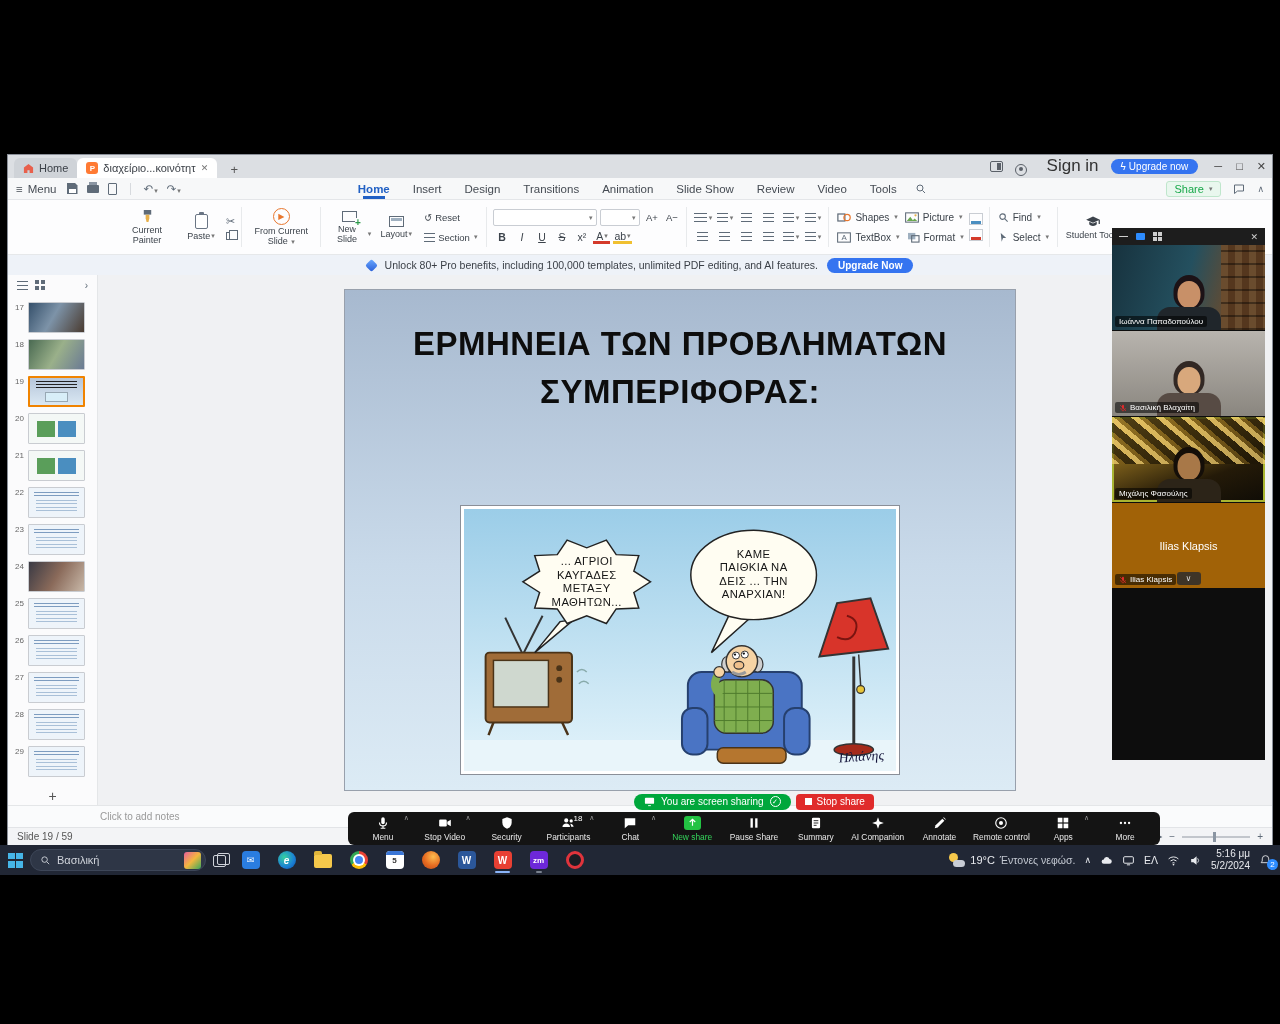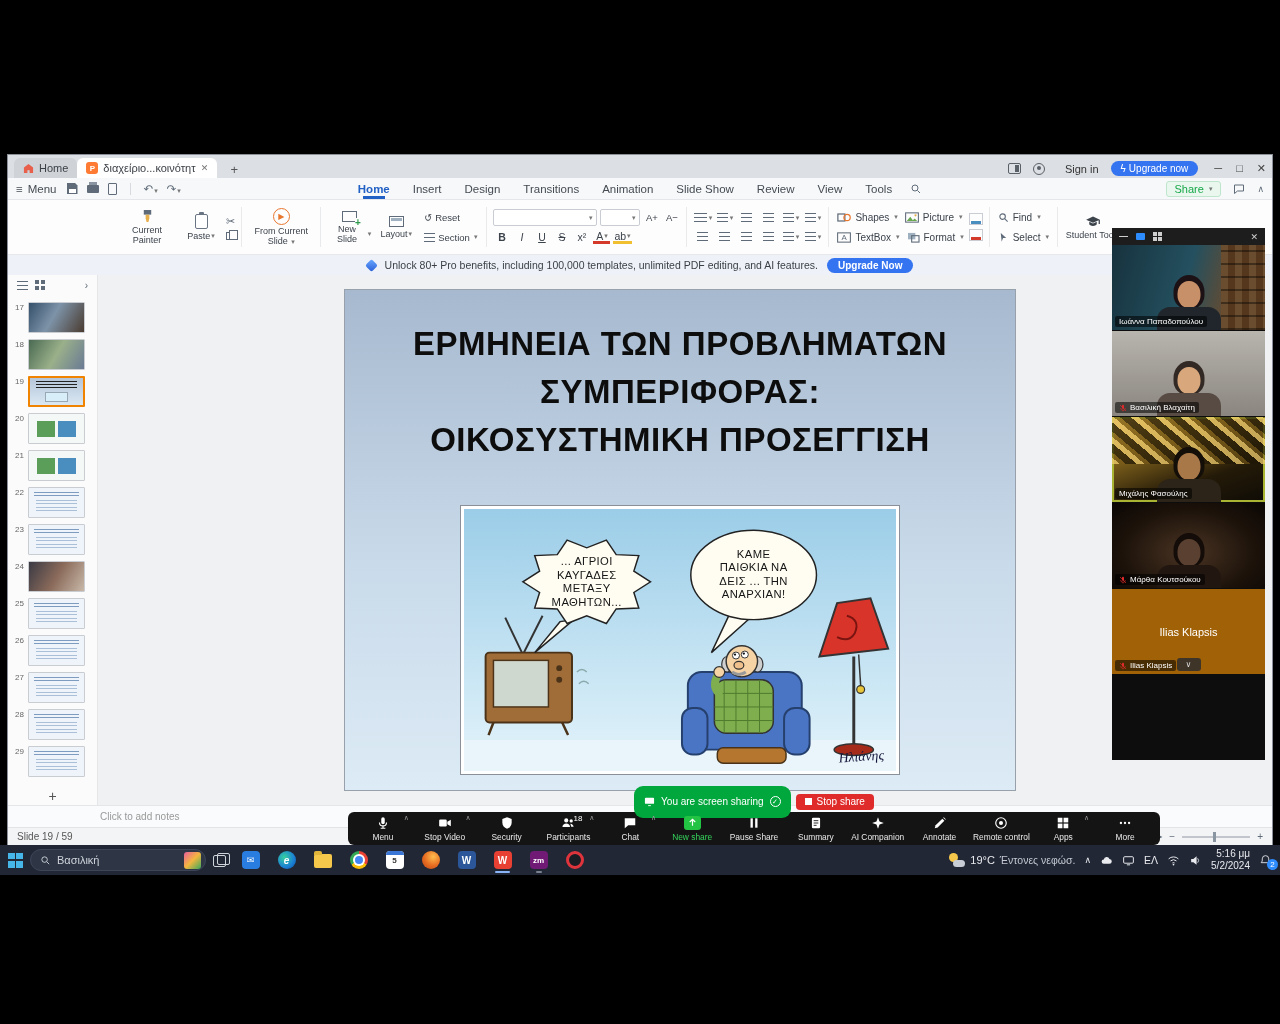--- a/index.html
+++ b/index.html
@@ -15,21 +15,21 @@
   .tab.home{background:#cfd3d8}
   .tab.doc{background:#fff;width:140px;justify-content:flex-start}
   .tab .tlabel{white-space:nowrap;overflow:hidden}
   .picon{width:12px;height:12px;background:#ff7a33;border-radius:3px;color:#fff;font-size:8px;font-weight:bold;display:flex;align-items:center;justify-content:center;flex:none}
   .homeicon svg{width:11px;height:11px;display:block}
   .tabclose{margin-left:auto;font-size:9px;color:#777}
   .newtab{width:18px;height:18px;display:flex;align-items:center;justify-content:center;color:#555;font-size:13px;margin-left:8px}
   .tb-right{margin-left:auto;display:flex;align-items:center;gap:12px;padding-bottom:2px}
   .panel-ic{width:13px;height:11px;border:1.2px solid #5a6068;border-radius:2px;position:relative}
   .panel-ic::before{content:"";position:absolute;top:1px;bottom:1px;right:1px;width:4px;background:#5a6068}
-  .signin{display:flex;align-items:center;gap:20px;font-size:11px;color:#333}
+  .signin{display:flex;align-items:flex-end;gap:20px;font-size:17px;color:#333}
   .usr-ic{width:12px;height:12px;border-radius:50%;border:1.2px solid #5a6068;position:relative}
   .usr-ic::before{content:"";position:absolute;left:3px;top:2px;width:4px;height:4px;border-radius:50%;background:#5a6068}
   .upgr{background:#3574f0;color:#fff;font-size:10px;border-radius:10px;padding:2px 10px;display:flex;align-items:center;gap:3px}
   .winctl{display:flex;gap:14px;font-size:11px;color:#444;margin-left:4px}
 
   
   .menubar{height:22px;background:#f7f8f9;border-bottom:1px solid #e4e6e9;display:flex;align-items:center;padding:0 8px;font-size:11.5px;color:#454b53;flex:none}
   .menu-btn{display:flex;align-items:center;gap:5px;margin-right:10px}
   .qicons{display:flex;align-items:center;gap:9px;color:#5f6b78}
   .sep{width:1px;height:12px;background:#d7dade;margin:0 4px}
@@ -121,21 +121,21 @@
   .notes{height:22px;background:#fafbfc;border-top:1px solid #e4e6e8;display:flex;align-items:center;padding-left:92px;font-size:10px;color:#999;flex:none}
   .status{height:18px;background:#f3f4f6;border-top:1px solid #e2e4e7;display:flex;align-items:center;font-size:10px;color:#555;padding:0 9px;flex:none}
   .st-right{margin-left:auto;display:flex;align-items:center;gap:7px;color:#5f6b78}
   .ic-view{width:10px;height:8px;border:1.2px solid #5f6b78}
   .slider{width:68px;height:2px;background:#c2c6cc;position:relative}
   .slider .knob{position:absolute;left:46%;top:-4px;width:3px;height:10px;background:#8a95a2}
 
   
   .share-float{position:absolute;left:348px;top:793px;width:812px;z-index:50}
   .pills{display:flex;justify-content:center;align-items:center;gap:5px;height:17px}
-  .pill-green{background:#00a73c;color:#fff;font-size:10px;border-radius:9px;display:flex;align-items:center;gap:6px;padding:0 10px;height:32px}
+  .pill-green{background:#00a73c;color:#fff;font-size:10px;border-radius:9px;display:flex;align-items:center;gap:6px;padding:0 10px;height:16px}
   .pill-green svg{width:11px;height:11px}
   .pill-info{width:11px;height:11px;border:1.2px solid #fff;border-radius:50%;display:flex;align-items:center;justify-content:center;font-size:7px}
   .pill-red{background:#e02b2b;color:#fff;font-size:10px;border-radius:4px;display:flex;align-items:center;gap:5px;padding:0 9px;height:16px}
   .stop-sq{width:7px;height:7px;background:#fff;display:inline-block}
   .zoom-bar{margin-top:2px;height:33px;background:#141414;border-radius:6px;display:flex;align-items:stretch;padding:0 4px}
   .zbtn{flex:1;display:flex;flex-direction:column;align-items:center;justify-content:center;gap:2px;color:#e8e8e8;font-size:8.4px;position:relative;white-space:nowrap}
   .zbtn svg{width:14px;height:14px;display:block}
   .zbtn .chev{position:absolute;top:2px;right:5px;font-size:7px;color:#9a9a9a}
   .pbadge{position:absolute;top:2px;left:50%;margin-left:5px;font-size:8px;color:#fff}
   .nshare-box{width:17px;height:14px;background:#23c343;border-radius:3px;display:flex;align-items:center;justify-content:center}
@@ -191,21 +191,21 @@
   .g-edge{background:radial-gradient(circle at 35% 35%,#35d0a0,#1b7fd4 60%,#0a4f9e);border-radius:50%;font-style:italic}
   .g-folder{width:18px;height:14px;background:#f5c84b;border-radius:2px;position:relative;margin-top:2px}
   .g-folder::before{content:"";position:absolute;top:-3px;left:0;width:8px;height:4px;background:#e0b53a;border-radius:2px 2px 0 0}
   .g-chrome{border-radius:50%;background:conic-gradient(#ea4335 0 33%,#fbbc05 0 66%,#34a853 0 100%);position:relative}
   .g-chrome::after{content:"";position:absolute;left:5px;top:5px;width:8px;height:8px;border-radius:50%;background:#4285f4;box-shadow:0 0 0 2px #fff}
   .g-cal{background:#fff;color:#333;font-size:8px;position:relative;overflow:hidden}
   .g-cal::before{content:"";position:absolute;top:0;left:0;right:0;height:4px;background:#3a76d6}
   .g-ffox{border-radius:50%;background:radial-gradient(circle at 62% 32%,#ffbd4f,#e66a20 55%,#b5481d)}
   .g-word{background:#2b579a}
   .g-wps{background:#e84033}
-  .g-zoom{background:#701a75;font-size:8px;font-weight:bold}
+  .g-zoom{background:#6d28d9;font-size:8px;font-weight:bold}
   .g-opera{border-radius:50%;background:#1a1d24;border:3px solid #e0343c}
   .tray{margin-left:auto;display:flex;align-items:center;gap:9px;color:#e8eaee;font-size:11px}
   .weather{display:flex;align-items:center;gap:5px}
   .w-ic{width:16px;height:14px;position:relative;flex:none}
   .w-ic::before{content:"";position:absolute;left:0;top:0;width:9px;height:9px;border-radius:50%;background:#f5c84b}
   .w-ic::after{content:"";position:absolute;right:0;bottom:0;width:12px;height:7px;border-radius:5px;background:#c8ccd4}
   .w-desc{color:#c3c8d1;font-size:10.5px}
   .tray svg{width:13px;height:13px;display:block}
   .clock{text-align:right;font-size:10px;line-height:1.25}
   .notif{position:relative;display:flex;align-items:center}
@@ -265,21 +265,21 @@
         <span>↷<i class="dd">▾</i></span>
       </span>
       <span class="mtabs">
         <span class="mtab active">Home</span>
         <span class="mtab">Insert</span>
         <span class="mtab">Design</span>
         <span class="mtab">Transitions</span>
         <span class="mtab">Animation</span>
         <span class="mtab">Slide Show</span>
         <span class="mtab">Review</span>
-        <span class="mtab">View</span>
+        <span class="mtab">Video</span>
         <span class="mtab">Tools</span>
       </span>
       <span class="m-search">
           <svg viewBox="0 0 24 24" width="12" height="12">
             <circle cx="10" cy="10" r="6" fill="none" stroke="#5f6b78" stroke-width="2"></circle>
             <path d="M15 15l5 5" stroke="#5f6b78" stroke-width="2"></path>
           </svg>
         </span>
       <span class="mb-right">
         <span class="share-btn">
@@ -561,21 +561,20 @@
             </div>
         </div>
         <div class="addslide">+</div>
       </div>
 
       <div class="slide-host">
         <div class="slide">
           <div class="stitle">
             <div>ΕΡΜΗΝΕΙΑ ΤΩΝ ΠΡΟΒΛΗΜΑΤΩΝ</div>
             <div>ΣΥΜΠΕΡΙΦΟΡΑΣ:</div>
-            <div>ΟΙΚΟΣΥΣΤΗΜΙΚΗ ΠΡΟΣΕΓΓΙΣΗ</div>
           </div>
           <div class="cartoon">
             <svg viewBox="0 0 440 270" preserveAspectRatio="none">
               <defs>
                 <linearGradient id="sky" x1="0" y1="0" x2="0" y2="1">
                   <stop offset="0" stop-color="#9bcde8"></stop>
                     <stop offset="1" stop-color="#e4f4fb"></stop>
                 </linearGradient>
               </defs>
               <rect width="440" height="270" fill="url(#sky)"></rect>
@@ -824,36 +823,20 @@
       <div class="person">
           <i class="hair"></i>
           <i class="face"></i>
           <i class="torso"></i>
         </div>
       <div class="zlabel">
         <span>Μιχάλης Φασούλης</span>
       </div>
     </div>
 
-    <div class="ztile t5">
-      <div class="person">
-          <i class="hair"></i>
-          <i class="face"></i>
-          <i class="torso"></i>
-        </div>
-      <div class="zlabel">
-        <svg viewBox="0 0 12 12">
-            <rect x="4.5" y="1" width="3" height="6" rx="1.5" fill="#e02b2b"></rect>
-            <path d="M2.5 6a3.5 3.5 0 0 0 7 0" stroke="#e02b2b" fill="none"></path>
-            <path d="M6 9.5V11" stroke="#e02b2b"></path>
-            <path d="M1.5 1.5l9 9" stroke="#e02b2b"></path>
-          </svg>
-        <span>Μάρθα Κουτσούκου</span>
-      </div>
-    </div>
 
     <div class="ztile t6">
       <div class="t6-center">Ilias Klapsis</div>
       <div class="zlabel">
         <svg viewBox="0 0 12 12">
             <rect x="4.5" y="1" width="3" height="6" rx="1.5" fill="#e02b2b"></rect>
             <path d="M2.5 6a3.5 3.5 0 0 0 7 0" stroke="#e02b2b" fill="none"></path>
             <path d="M6 9.5V11" stroke="#e02b2b"></path>
             <path d="M1.5 1.5l9 9" stroke="#e02b2b"></path>
           </svg>

